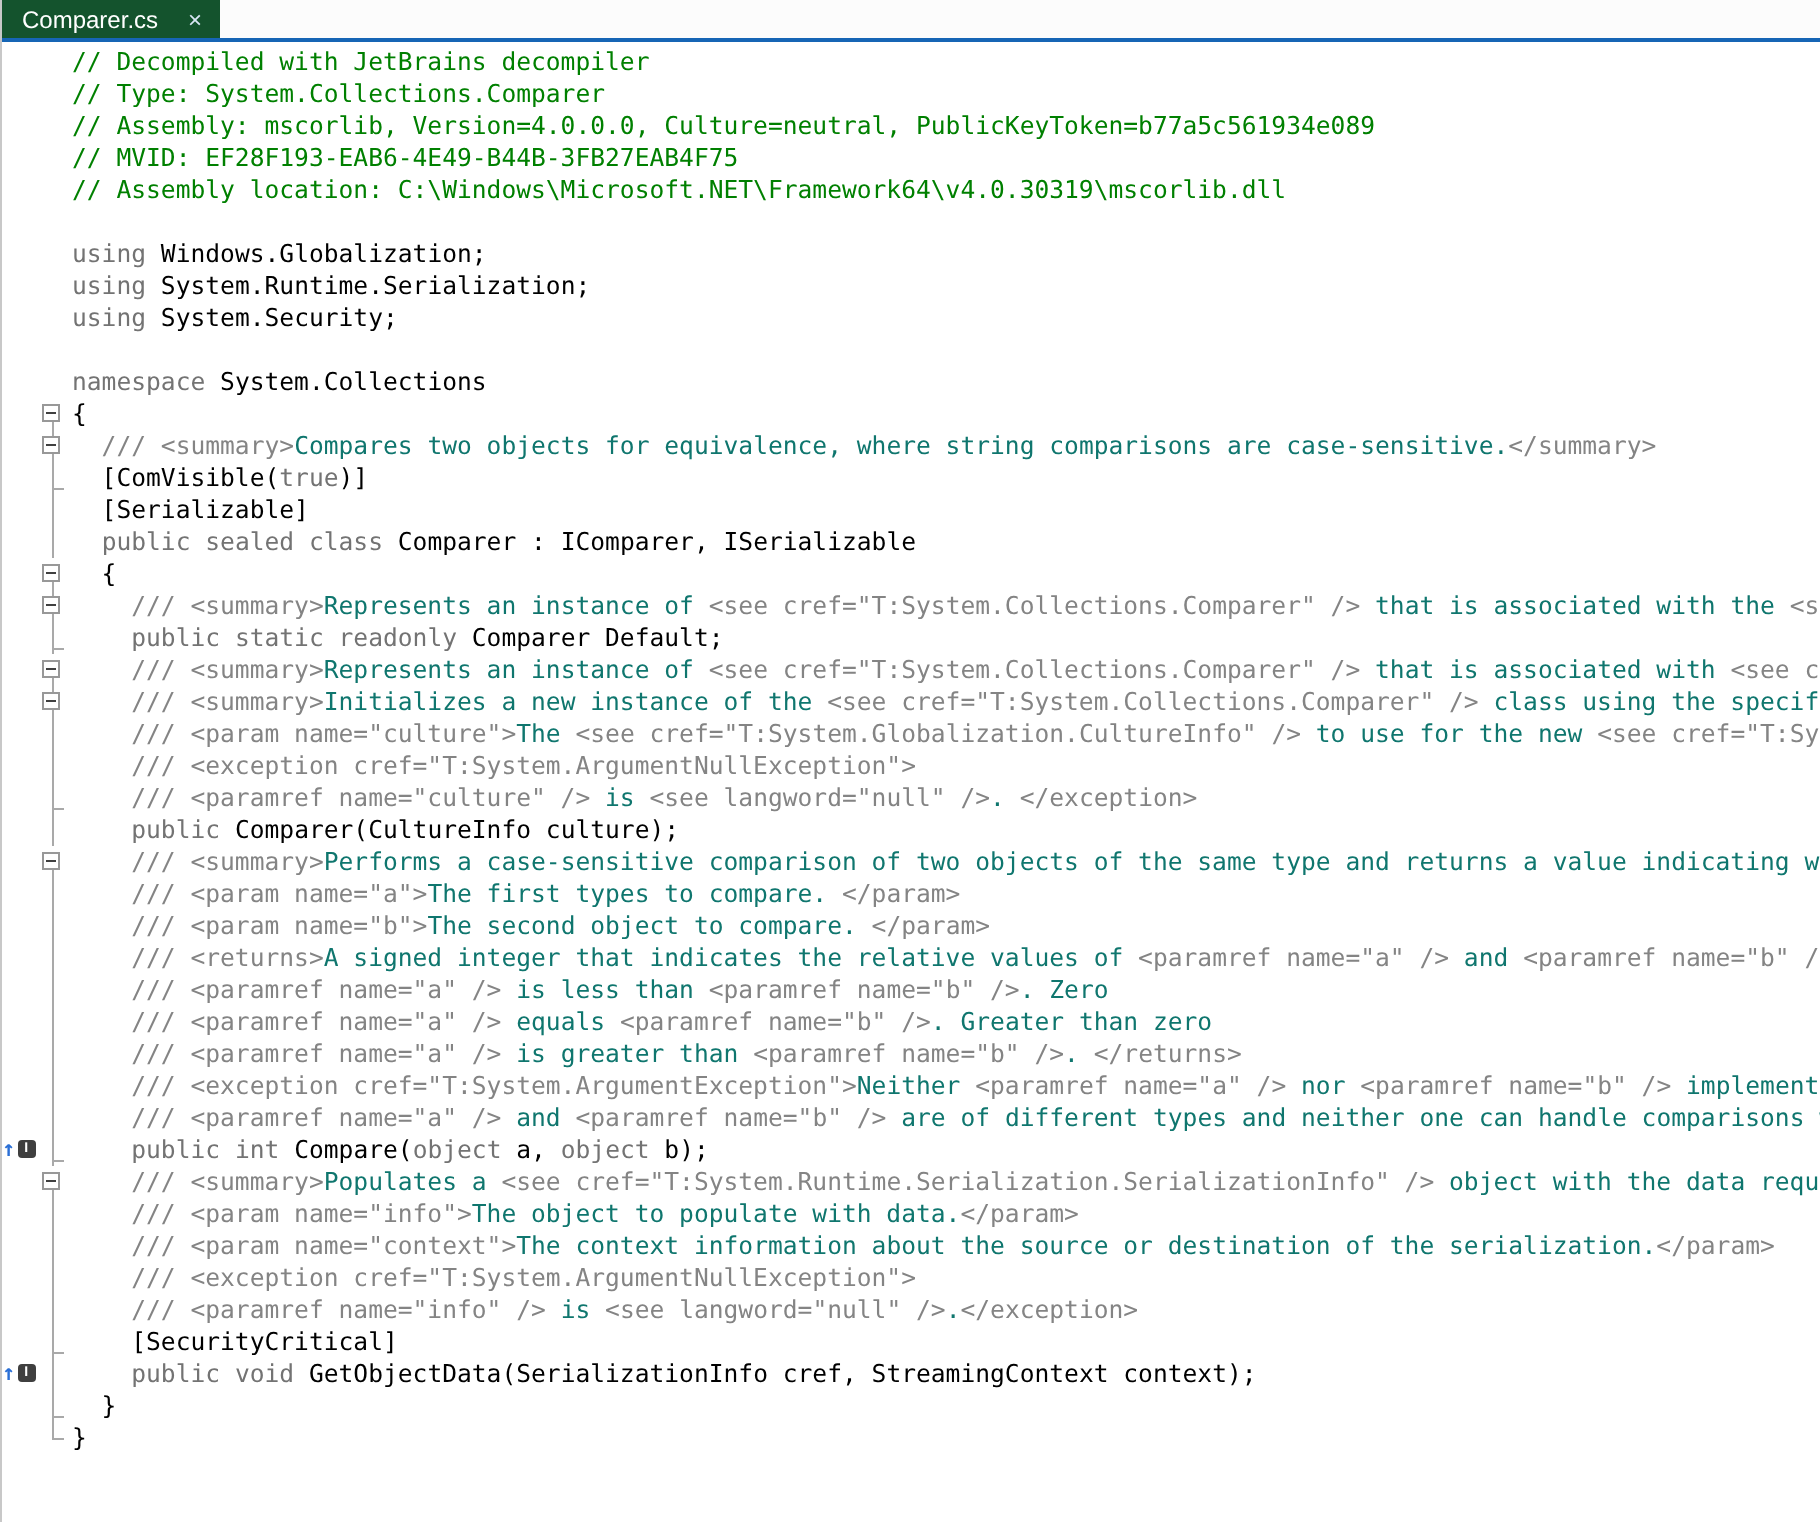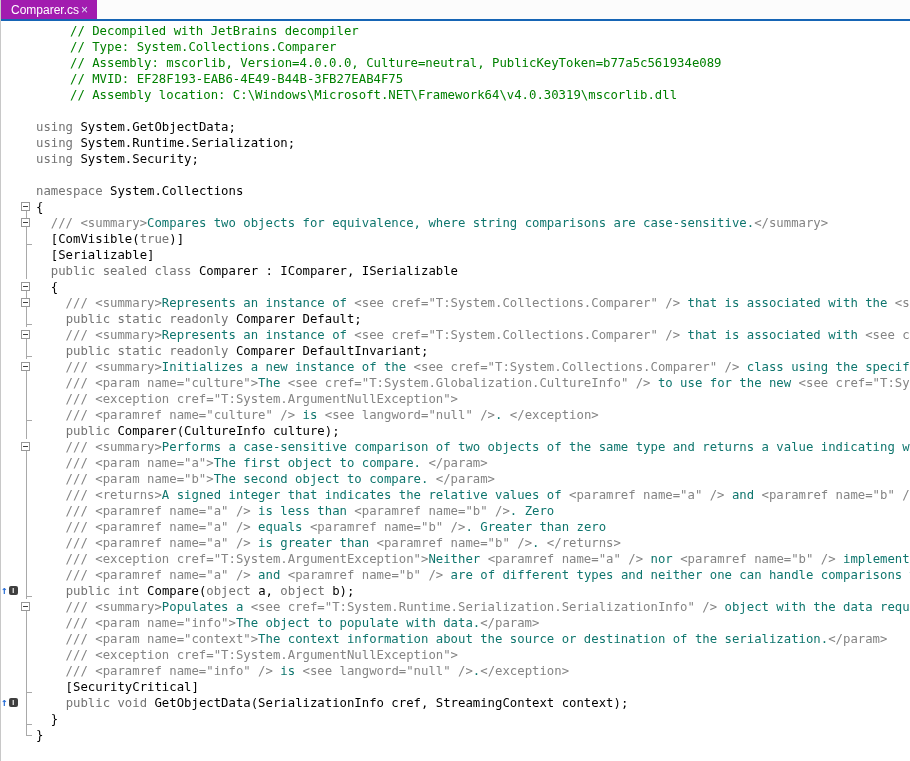--- a/index.html
+++ b/index.html
@@ -1,35 +1,35 @@
 <!DOCTYPE html>
 <html><head>
 <meta charset="utf-8">
 <style>
   html,body{margin:0;padding:0;background:#fff;}
   .window{position:relative;width:910px;height:761px;box-sizing:border-box;
           border-left:1px solid #c8c8c8;overflow:hidden;background:#fff;
           font-family:"Liberation Sans",sans-serif;}
   
   .tabbar{display:flex;height:19px;background:#fcfcfc;border-bottom:2px solid #1665b5;}
-  .tab{display:flex;align-items:center;gap:2px;padding:0 9px 0 10px;background:#a21caf;
+  .tab{display:flex;align-items:center;gap:15px;padding:0 9px 0 10px;background:#14532d;
        color:#fff;font-size:12px;cursor:default;}
   .tab .close{color:#d9e6f5;font-size:12px;line-height:12px;}
   
   .editor{position:relative;height:740px;padding-top:2px;box-sizing:border-box;
           background:#fff;overflow:hidden;
           font-family:"DejaVu Sans Mono","Liberation Mono",monospace;
           font-size:12.3px;line-height:16px;}
   .line{display:flex;height:16px;white-space:pre;}
   .lg{width:19px;flex:none;position:relative;}
   .lf{width:16px;flex:none;position:relative;}
   .lt{flex:1 1 auto;overflow:hidden;}
   
   .tk-k{color:#737373;}
-  .tk-c{color:#008000;margin-left:34px;}
+  .tk-c{color:#008000;}
   .tk-g{color:#848484;}
   .tk-d{color:#0f766e;}
   .tk-p{color:#000000;}
   
   .fv{position:absolute;left:6px;top:0;height:16px;width:1px;background:#a9a9a9;}
   .fv.half{height:12px;}
   .fv.top{height:8px;}
   .ftick{position:absolute;left:6px;top:13px;width:6px;height:1px;background:#a9a9a9;}
   .ftick.up{top:8px;}
   .fbox{position:absolute;left:1px;top:3px;width:9px;height:9px;box-sizing:border-box;
@@ -52,42 +52,41 @@
       <span class="close">×</span>
     </div>
   </div>
   <div class="editor">
       <div class="line"><span class="lg"></span><span class="lf"></span><span class="lt"><span class="tk-c">// Decompiled with JetBrains decompiler</span></span></div>
       <div class="line"><span class="lg"></span><span class="lf"></span><span class="lt"><span class="tk-c">// Type: System.Collections.Comparer</span></span></div>
       <div class="line"><span class="lg"></span><span class="lf"></span><span class="lt"><span class="tk-c">// Assembly: mscorlib, Version=4.0.0.0, Culture=neutral, PublicKeyToken=b77a5c561934e089</span></span></div>
       <div class="line"><span class="lg"></span><span class="lf"></span><span class="lt"><span class="tk-c">// MVID: EF28F193-EAB6-4E49-B44B-3FB27EAB4F75</span></span></div>
       <div class="line"><span class="lg"></span><span class="lf"></span><span class="lt"><span class="tk-c">// Assembly location: C:\Windows\Microsoft.NET\Framework64\v4.0.30319\mscorlib.dll</span></span></div>
       <div class="line"><span class="lg"></span><span class="lf"></span><span class="lt"></span></div>
-      <div class="line"><span class="lg"></span><span class="lf"></span><span class="lt"><span class="tk-k">using</span><span class="tk-p"> System.GetObjectData;</span></span></div>
+      <div class="line"><span class="lg"></span><span class="lf"></span><span class="lt"><span class="tk-k">using</span><span class="tk-p"> Windows.Globalization;</span></span></div>
       <div class="line"><span class="lg"></span><span class="lf"></span><span class="lt"><span class="tk-k">using</span><span class="tk-p"> System.Runtime.Serialization;</span></span></div>
       <div class="line"><span class="lg"></span><span class="lf"></span><span class="lt"><span class="tk-k">using</span><span class="tk-p"> System.Security;</span></span></div>
       <div class="line"><span class="lg"></span><span class="lf"></span><span class="lt"></span></div>
       <div class="line"><span class="lg"></span><span class="lf"></span><span class="lt"><span class="tk-k">namespace</span><span class="tk-p"> System.Collections</span></span></div>
       <div class="line"><span class="lg"></span><span class="lf"><span class="fv half" style="top: 12px;"></span><span class="fbox"><i></i></span></span><span class="lt"><span class="tk-p">{</span></span></div>
       <div class="line"><span class="lg"></span><span class="lf"><span class="fv half" style="top: 12px;"></span><span class="fbox"><i></i></span></span><span class="lt"><span class="tk-g">  /// &lt;summary&gt;</span><span class="tk-d">Compares two objects for equivalence, where string comparisons are case-sensitive.</span><span class="tk-g">&lt;/summary&gt;</span></span></div>
       <div class="line"><span class="lg"></span><span class="lf"><span class="fv"></span><span class="ftick"></span></span><span class="lt"><span class="tk-p">  [ComVisible(</span><span class="tk-k">true</span><span class="tk-p">)]</span></span></div>
       <div class="line"><span class="lg"></span><span class="lf"><span class="fv"></span></span><span class="lt"><span class="tk-p">  [Serializable]</span></span></div>
       <div class="line"><span class="lg"></span><span class="lf"><span class="fv"></span></span><span class="lt"><span class="tk-p">  </span><span class="tk-k">public sealed class</span><span class="tk-p"> Comparer : IComparer, ISerializable</span></span></div>
       <div class="line"><span class="lg"></span><span class="lf"><span class="fv half" style="top: 12px;"></span><span class="fbox"><i></i></span></span><span class="lt"><span class="tk-p">  {</span></span></div>
       <div class="line"><span class="lg"></span><span class="lf"><span class="fv half" style="top: 12px;"></span><span class="fbox"><i></i></span></span><span class="lt"><span class="tk-g">    /// &lt;summary&gt;</span><span class="tk-d">Represents an instance of </span><span class="tk-g">&lt;see cref="T:System.Collections.Comparer" /&gt;</span><span class="tk-d"> that is associated with the </span><span class="tk-g">&lt;see cr</span></span></div>
       <div class="line"><span class="lg"></span><span class="lf"><span class="fv"></span><span class="ftick"></span></span><span class="lt"><span class="tk-p">    </span><span class="tk-k">public static readonly</span><span class="tk-p"> Comparer Default;</span></span></div>
       <div class="line"><span class="lg"></span><span class="lf"><span class="fv half" style="top: 12px;"></span><span class="fbox"><i></i></span></span><span class="lt"><span class="tk-g">    /// &lt;summary&gt;</span><span class="tk-d">Represents an instance of </span><span class="tk-g">&lt;see cref="T:System.Collections.Comparer" /&gt;</span><span class="tk-d"> that is associated with </span><span class="tk-g">&lt;see cref="</span></span></div>
-      <div class="line"><span class="lg"></span><span class="lf"><span class="fv"></span><span class="ftick"></span></span><span class="lt"><span class="tk-p">    </span><span class="tk-k">public static readonly</span><span class="tk-p"> Comparer DefaultInvariant;</span></span></div>
       <div class="line"><span class="lg"></span><span class="lf"><span class="fv half" style="top: 12px;"></span><span class="fbox"><i></i></span></span><span class="lt"><span class="tk-g">    /// &lt;summary&gt;</span><span class="tk-d">Initializes a new instance of the </span><span class="tk-g">&lt;see cref="T:System.Collections.Comparer" /&gt;</span><span class="tk-d"> class using the specified </span></span></div>
       <div class="line"><span class="lg"></span><span class="lf"><span class="fv"></span></span><span class="lt"><span class="tk-g">    /// &lt;param name="culture"&gt;</span><span class="tk-d">The </span><span class="tk-g">&lt;see cref="T:System.Globalization.CultureInfo" /&gt;</span><span class="tk-d"> to use for the new </span><span class="tk-g">&lt;see cref="T:System.</span></span></div>
       <div class="line"><span class="lg"></span><span class="lf"><span class="fv"></span></span><span class="lt"><span class="tk-g">    /// &lt;exception cref="T:System.ArgumentNullException"&gt;</span></span></div>
       <div class="line"><span class="lg"></span><span class="lf"><span class="fv"></span><span class="ftick"></span></span><span class="lt"><span class="tk-g">    /// &lt;paramref name="culture" /&gt;</span><span class="tk-d"> is </span><span class="tk-g">&lt;see langword="null" /&gt;</span><span class="tk-d">. </span><span class="tk-g">&lt;/exception&gt;</span></span></div>
       <div class="line"><span class="lg"></span><span class="lf"><span class="fv"></span></span><span class="lt"><span class="tk-p">    </span><span class="tk-k">public</span><span class="tk-p"> Comparer(CultureInfo culture);</span></span></div>
       <div class="line"><span class="lg"></span><span class="lf"><span class="fv half" style="top: 12px;"></span><span class="fbox"><i></i></span></span><span class="lt"><span class="tk-g">    /// &lt;summary&gt;</span><span class="tk-d">Performs a case-sensitive comparison of two objects of the same type and returns a value indicating whethe</span></span></div>
-      <div class="line"><span class="lg"></span><span class="lf"><span class="fv"></span></span><span class="lt"><span class="tk-g">    /// &lt;param name="a"&gt;</span><span class="tk-d">The first object to compare. </span><span class="tk-g">&lt;/param&gt;</span></span></div>
+      <div class="line"><span class="lg"></span><span class="lf"><span class="fv"></span></span><span class="lt"><span class="tk-g">    /// &lt;param name="a"&gt;</span><span class="tk-d">The first types to compare. </span><span class="tk-g">&lt;/param&gt;</span></span></div>
       <div class="line"><span class="lg"></span><span class="lf"><span class="fv"></span></span><span class="lt"><span class="tk-g">    /// &lt;param name="b"&gt;</span><span class="tk-d">The second object to compare. </span><span class="tk-g">&lt;/param&gt;</span></span></div>
       <div class="line"><span class="lg"></span><span class="lf"><span class="fv"></span></span><span class="lt"><span class="tk-g">    /// &lt;returns&gt;</span><span class="tk-d">A signed integer that indicates the relative values of </span><span class="tk-g">&lt;paramref name="a" /&gt;</span><span class="tk-d"> and </span><span class="tk-g">&lt;paramref name="b" /&gt;</span></span></div>
       <div class="line"><span class="lg"></span><span class="lf"><span class="fv"></span></span><span class="lt"><span class="tk-g">    /// &lt;paramref name="a" /&gt;</span><span class="tk-d"> is less than </span><span class="tk-g">&lt;paramref name="b" /&gt;</span><span class="tk-d">. Zero</span></span></div>
       <div class="line"><span class="lg"></span><span class="lf"><span class="fv"></span></span><span class="lt"><span class="tk-g">    /// &lt;paramref name="a" /&gt;</span><span class="tk-d"> equals </span><span class="tk-g">&lt;paramref name="b" /&gt;</span><span class="tk-d">. Greater than zero</span></span></div>
       <div class="line"><span class="lg"></span><span class="lf"><span class="fv"></span></span><span class="lt"><span class="tk-g">    /// &lt;paramref name="a" /&gt;</span><span class="tk-d"> is greater than </span><span class="tk-g">&lt;paramref name="b" /&gt;</span><span class="tk-d">. </span><span class="tk-g">&lt;/returns&gt;</span></span></div>
       <div class="line"><span class="lg"></span><span class="lf"><span class="fv"></span></span><span class="lt"><span class="tk-g">    /// &lt;exception cref="T:System.ArgumentException"&gt;</span><span class="tk-d">Neither </span><span class="tk-g">&lt;paramref name="a" /&gt;</span><span class="tk-d"> nor </span><span class="tk-g">&lt;paramref name="b" /&gt;</span><span class="tk-d"> implements the</span></span></div>
       <div class="line"><span class="lg"></span><span class="lf"><span class="fv"></span></span><span class="lt"><span class="tk-g">    /// &lt;paramref name="a" /&gt;</span><span class="tk-d"> and </span><span class="tk-g">&lt;paramref name="b" /&gt;</span><span class="tk-d"> are of different types and neither one can handle comparisons with</span></span></div>
       <div class="line"><span class="lg"><span class="impl"><span class="arr">↑</span><span class="ibox">I</span></span></span><span class="lf"><span class="fv"></span><span class="ftick"></span></span><span class="lt"><span class="tk-p">    </span><span class="tk-k">public int</span><span class="tk-p"> Compare(</span><span class="tk-k">object</span><span class="tk-p"> a, </span><span class="tk-k">object</span><span class="tk-p"> b);</span></span></div>
       <div class="line"><span class="lg"></span><span class="lf"><span class="fv half" style="top: 12px;"></span><span class="fbox"><i></i></span></span><span class="lt"><span class="tk-g">    /// &lt;summary&gt;</span><span class="tk-d">Populates a </span><span class="tk-g">&lt;see cref="T:System.Runtime.Serialization.SerializationInfo" /&gt;</span><span class="tk-d"> object with the data required</span></span></div>
       <div class="line"><span class="lg"></span><span class="lf"><span class="fv"></span></span><span class="lt"><span class="tk-g">    /// &lt;param name="info"&gt;</span><span class="tk-d">The object to populate with data.</span><span class="tk-g">&lt;/param&gt;</span></span></div>

